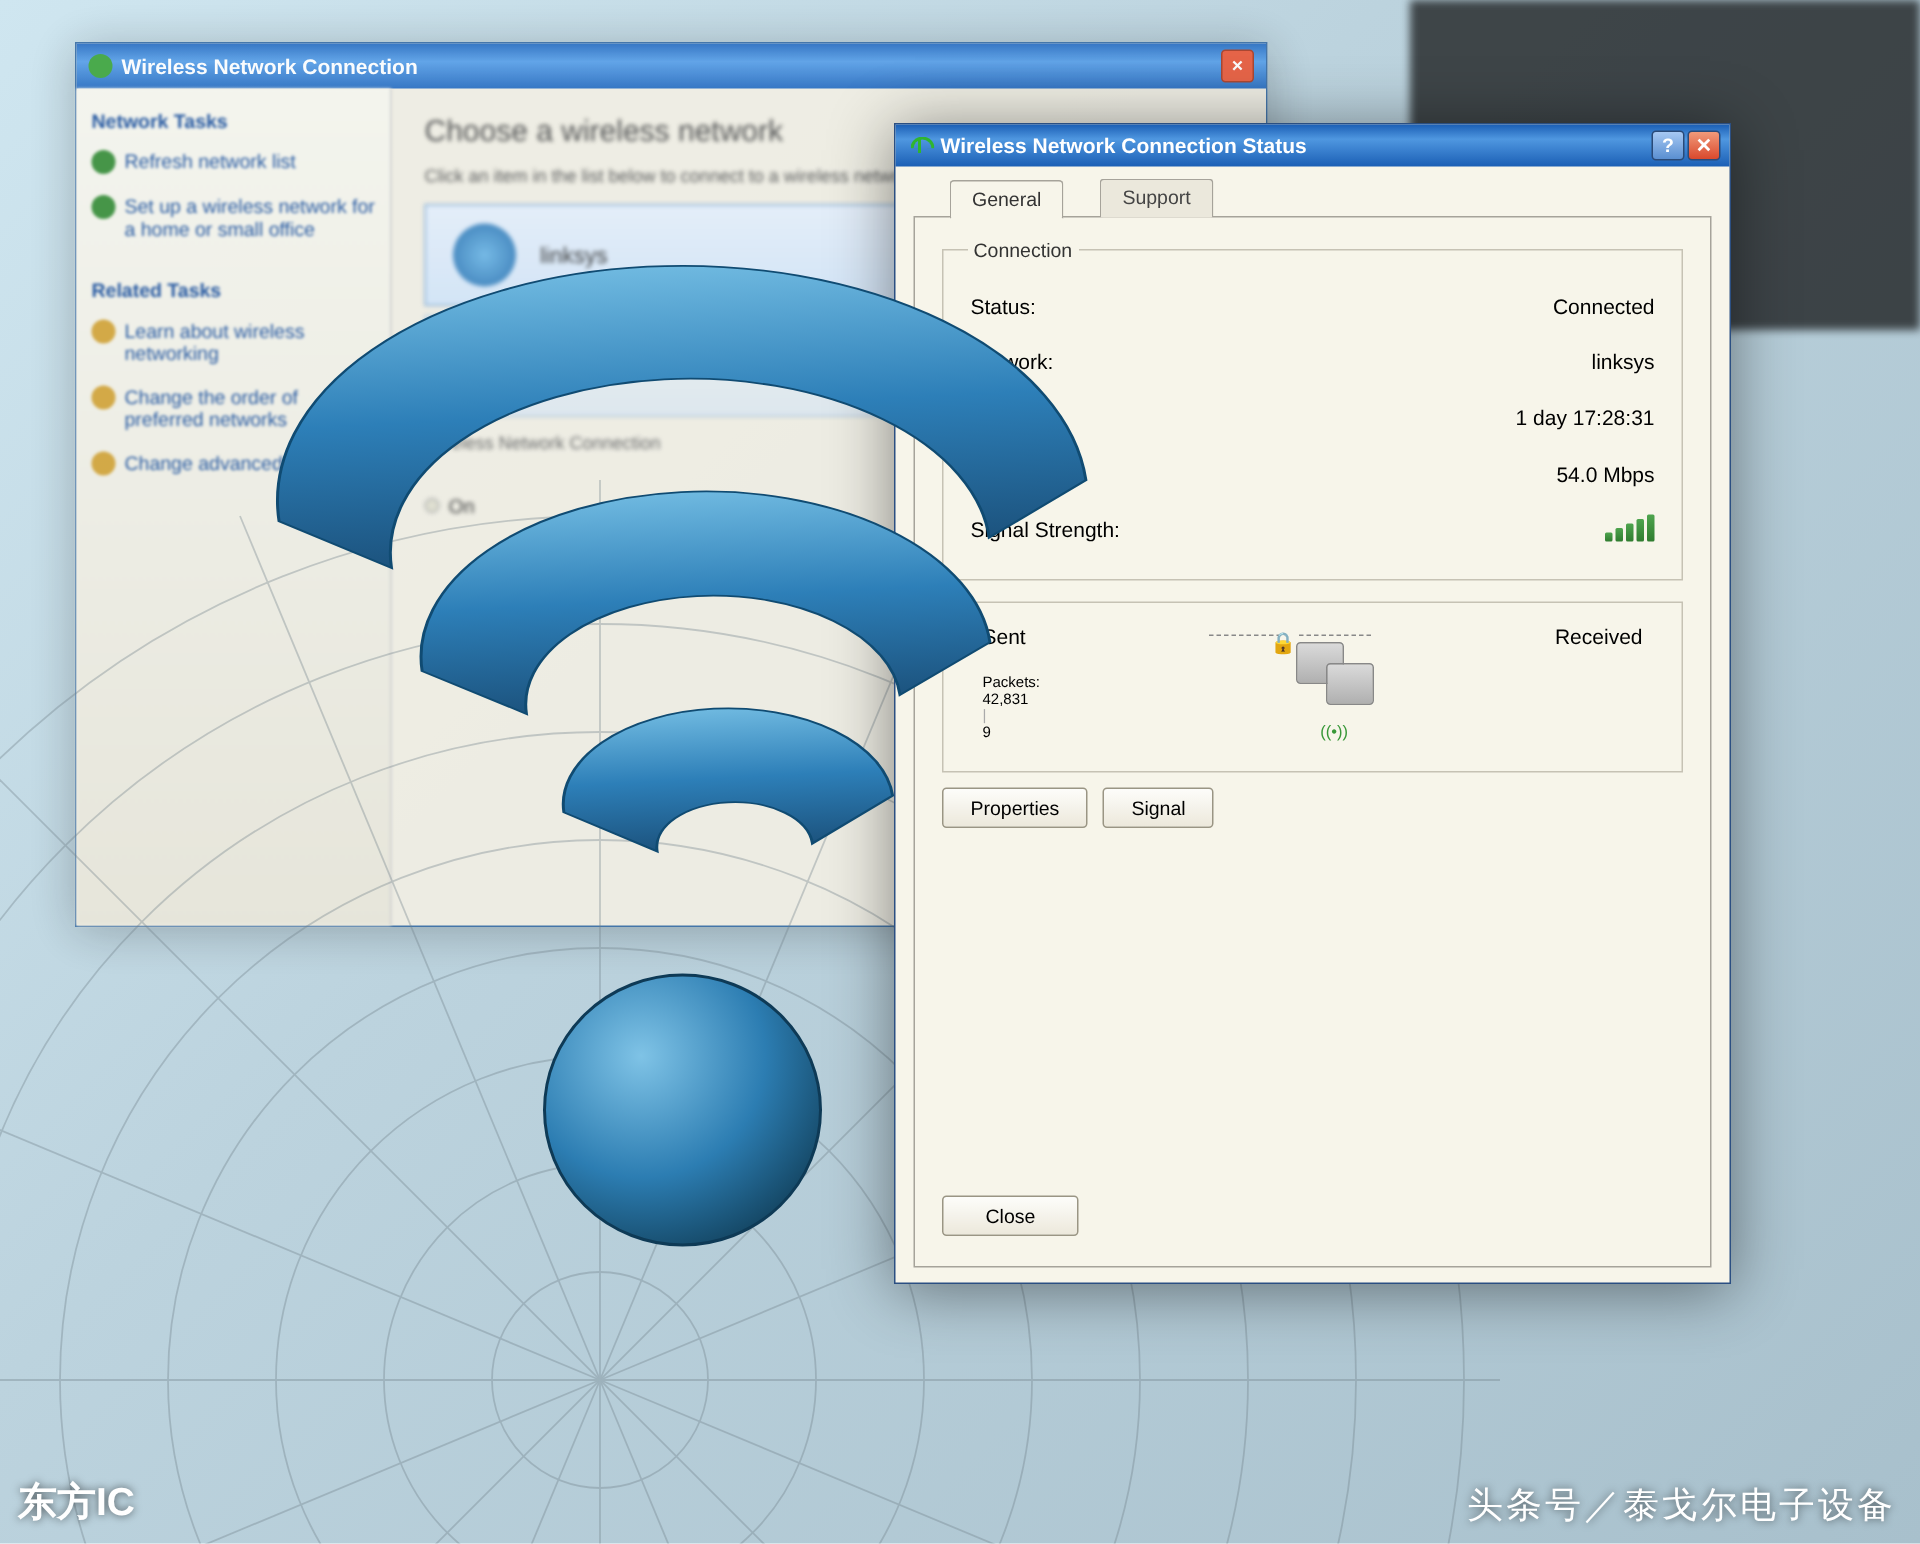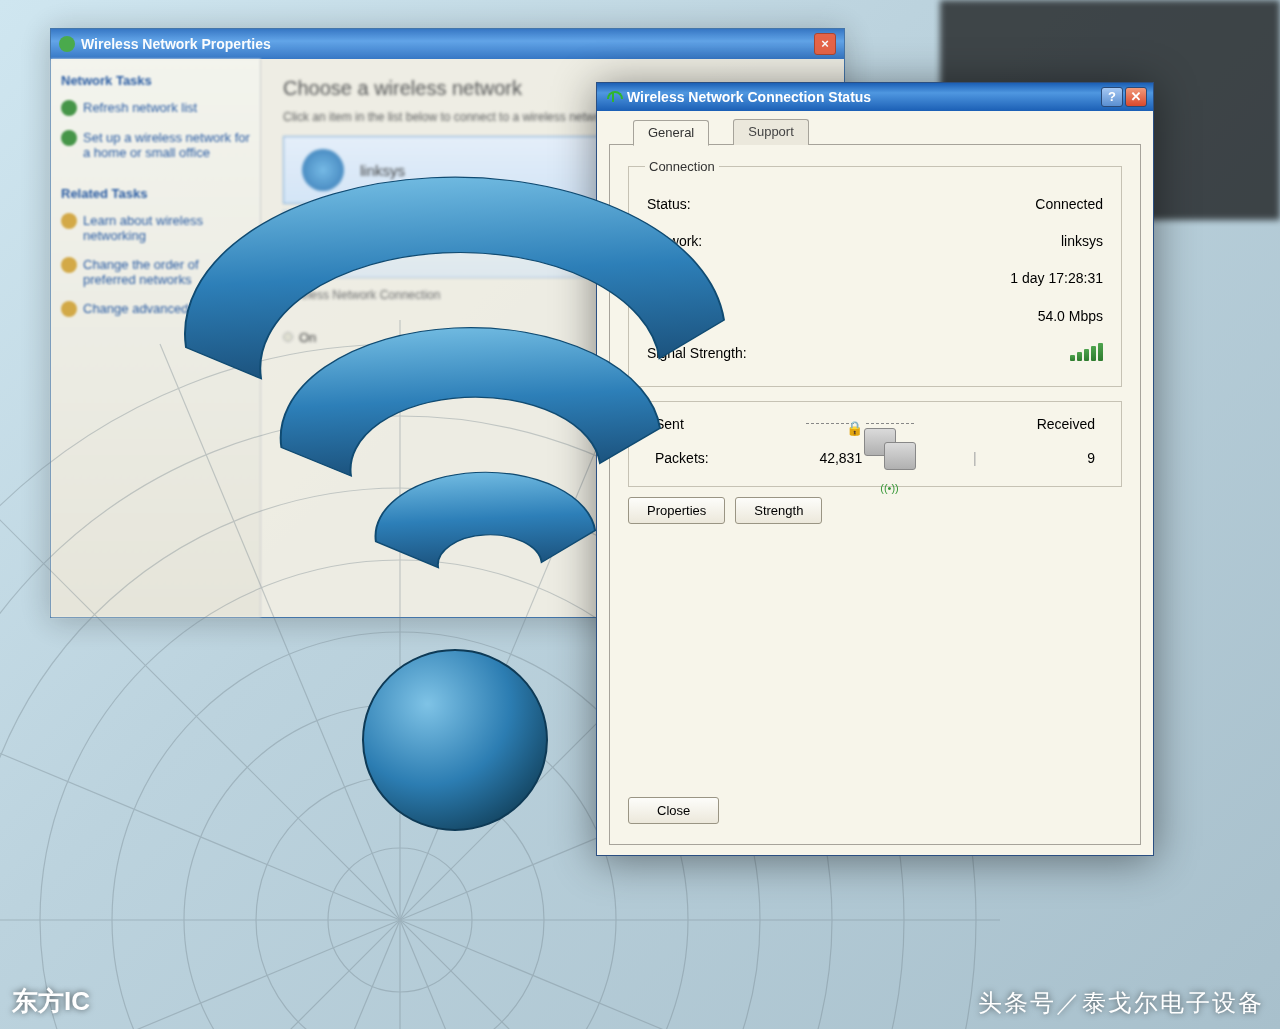--- a/index.html
+++ b/index.html
@@ -69,21 +69,21 @@
   .activity-box { border:1px solid #c6c2b4; padding:14px 16px 20px; }
   .activity-head { display:flex;align-items:center;justify-content:space-between;font-size:14px;color:#000;padding:0 10px; }
   .activity-center { display:flex;align-items:center;gap:6px; }
   .pc-icon { width:70px;height:56px;position:relative; }
   .pc-icon::before,.pc-icon::after{content:"";position:absolute;background:linear-gradient(#dadada,#b0b0b0);border:1px solid #888;border-radius:3px;}
   .pc-icon::before{left:4px;top:4px;width:30px;height:26px;}
   .pc-icon::after{left:24px;top:18px;width:30px;height:26px;}
   .lock-icon { position:absolute;right:-4px;top:-4px;font-size:14px;color:#cba11a; }
   .wave-line { font-size:11px;color:#389838; }
   .dash { width:48px;height:1px;border-top:1px dashed #888; }
-  .activity-row2 { display:flex;justify-content:space-between;font-size:14px;color:#000;padding:18px 10px 0; }
+  .activity-row2 { display:flex;justify-content:space-between;font-size:10px;color:#000;padding:18px 10px 0;flex-direction:column; }
   .activity-row2 .sep { color:#aaa; }
 
   .btn-row { display:flex;gap:10px;padding:10px 0 6px; }
   .btn { font-size:13px;padding:5px 18px;background:linear-gradient(#fdfdfa,#ece8db);border:1px solid #9a9584;border-radius:3px;cursor:pointer;color:#000; }
   .btn.wide { flex:1; }
   .close-row { display:flex;justify-content:flex-start;padding-top:14px; }
   .close-row .btn { padding:5px 28px; }
   .spacer { flex:1; }
 
   
@@ -100,21 +100,21 @@
 </style>
 </head>
 <body>
 
 <div class="bg-blob"></div>
 
 <div class="bg-window">
   <div class="bg-titlebar">
     <span style="display:flex;align-items:center;">
       <span class="ticon"></span>
-      <span>Wireless Network Properties</span>
+      <span>Wireless Network Connection</span>
     </span>
     <span class="bg-close">×</span>
   </div>
   <div class="bg-body">
     <div class="bg-side">
       <h4>Network Tasks</h4>
       <div class="task">
           <span class="sicon"></span>
           <span>Refresh network list</span>
         </div>
@@ -242,21 +242,21 @@
         <div class="activity-row2">
           <span>Packets:</span>
           <span>42,831</span>
           <span class="sep">|</span>
           <span>9</span>
         </div>
       </div>
 
       <div class="btn-row">
         <button class="btn">Properties</button>
-        <button class="btn">Strength</button>
+        <button class="btn">Signal</button>
       </div>
 
       <div class="spacer"></div>
 
       <div class="close-row">
         <button class="btn">Close</button>
       </div>
     </div>
   </div>
 </div>

